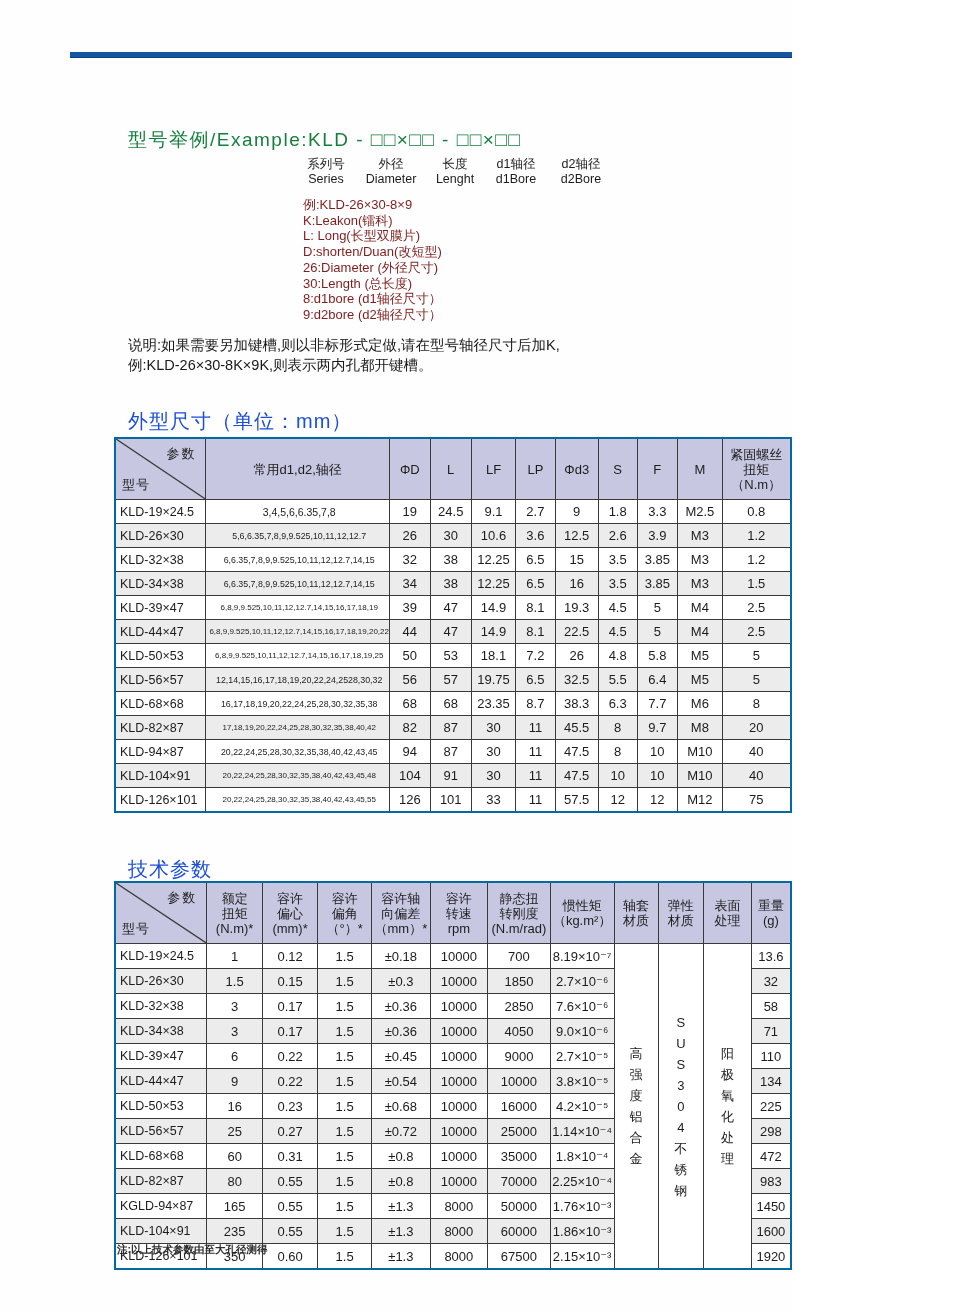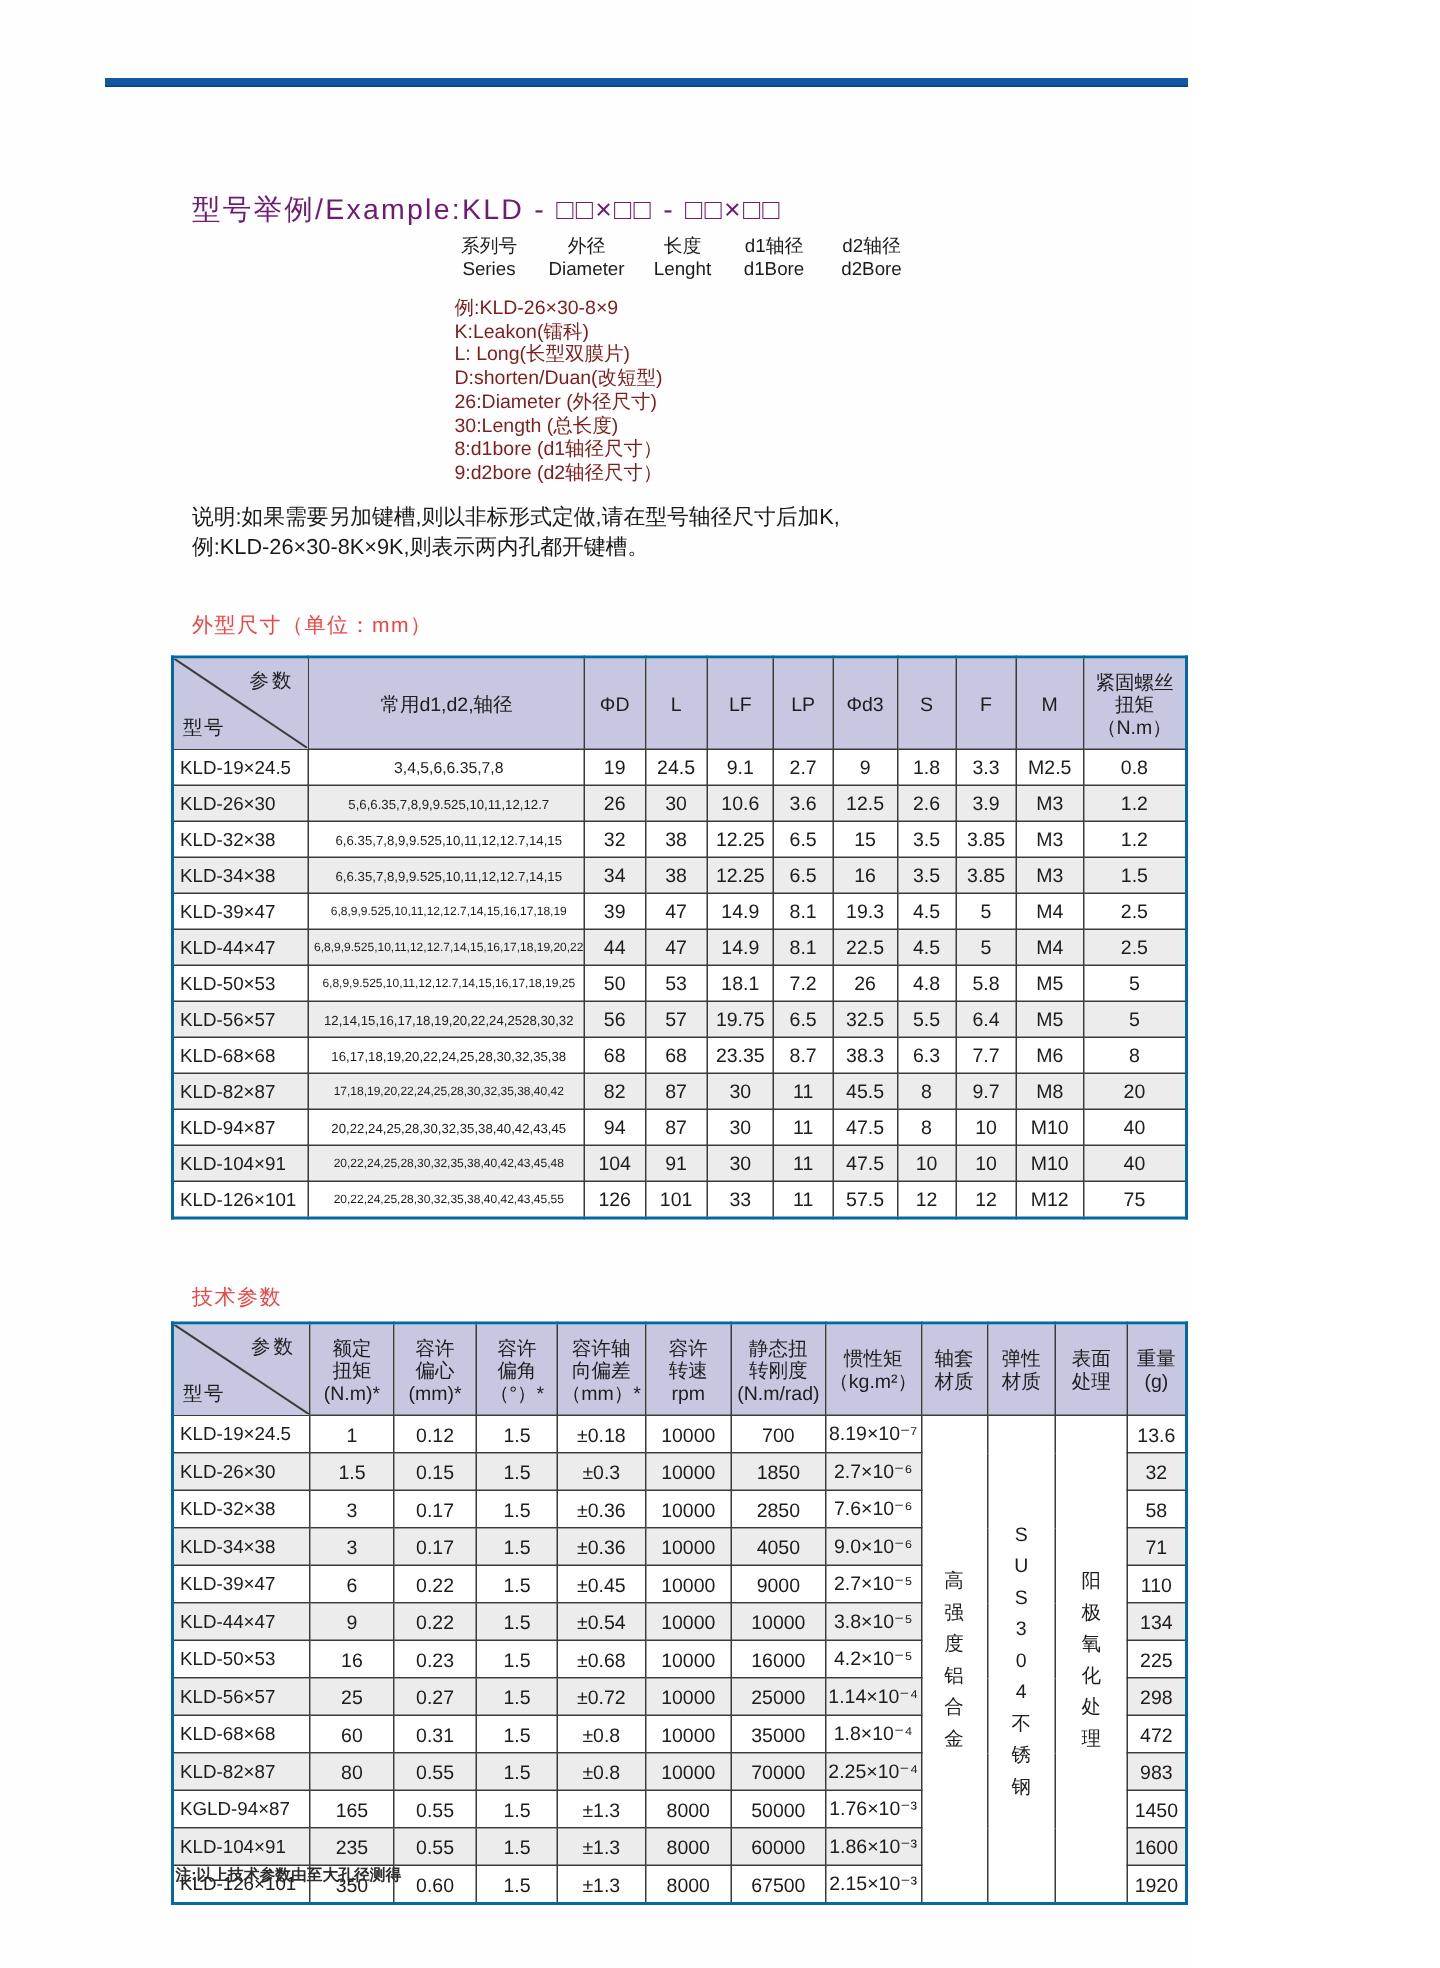--- a/index.html
+++ b/index.html
@@ -4,32 +4,32 @@
 <style>
   html,body{margin:0;padding:0;background:#ffffff;}
   .page{position:relative;width:792px;height:1312px;background:#fefefe;overflow:hidden;
         font-family:"Liberation Sans","DejaVu Sans",sans-serif;color:#1c1c1c;}
 
   .topline{position:absolute;left:70px;top:52px;width:820px;height:5px;
            background:#1257a3;border-bottom:1px solid #0c3f7c;}
 
   .logo{position:absolute;left:795px;top:61px;width:112px;height:58px;}
 
-  .example-title{position:absolute;left:128px;top:127px;font-size:19px;letter-spacing:1.5px;color:#701a75;}
+  .example-title{position:absolute;left:128px;top:127px;font-size:19px;letter-spacing:1.5px;color:#15803d;}
 
   .field-labels{position:absolute;left:300px;top:157px;display:flex;gap:7px;}
   .field{text-align:center;}
   .field .zh{display:block;font-size:12.5px;line-height:15px;}
   .field .en{display:block;font-size:12.5px;line-height:15px;}
 
   .example-lines{position:absolute;left:303px;top:197px;font-size:13px;line-height:15.7px;color:#7f1d1d;}
 
   .shuoming{position:absolute;left:128px;top:336px;font-size:14.5px;line-height:19.5px;color:#1a1a1a;}
 
-  .section-title{position:absolute;font-size:14px;color:#ef4444;letter-spacing:1px;}
+  .section-title{position:absolute;font-size:20px;color:#1d4ed8;letter-spacing:1px;}
   .dims-title{left:128px;top:408px;}
   .tech-title{left:128px;top:856px;}
 
   .tbl-wrap{position:absolute;left:114px;}
   .dims-wrap{top:437px;}
   .tech-wrap{top:881px;}
 
   table{border-collapse:collapse;table-layout:fixed;border:2px solid #0369a1;}
   th,td{border:1px solid #3a3a3a;overflow:hidden;padding:0;}
   thead th{background:#c7c7e2;font-weight:normal;font-size:13px;color:#1d1d1d;

